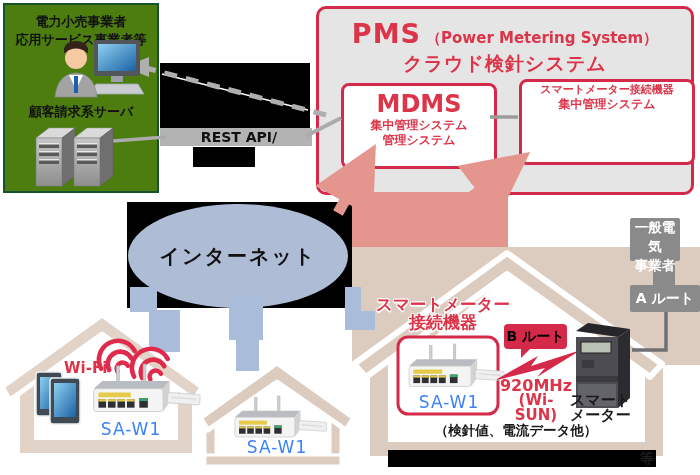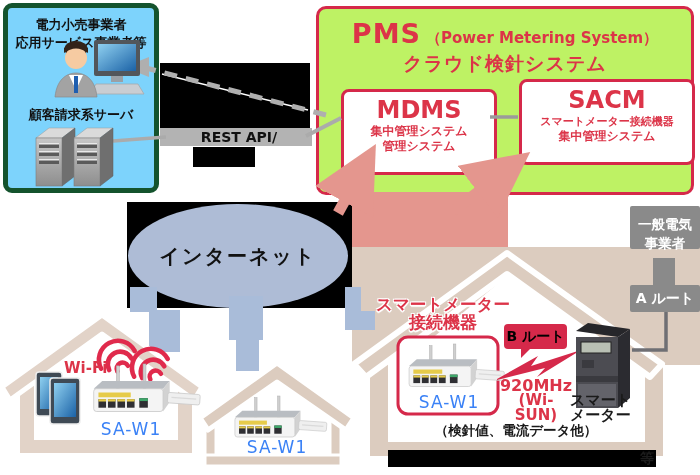--- a/index.html
+++ b/index.html
@@ -5,41 +5,41 @@
   html,body{margin:0;padding:0;background:#fff;}
   #stage{position:relative;width:700px;height:475px;overflow:hidden;background:#fff;
          font-family:"DejaVu Sans","Liberation Sans",sans-serif;}
   .abs{position:absolute;box-sizing:border-box;}
   .ctr{text-align:center;}
   
   .layerA{z-index:1;}
   .layerC{z-index:3;}
   #svgLayer{position:absolute;left:0;top:0;z-index:2;pointer-events:none;}
 
-  .leftbox{left:3px;top:3px;width:156px;height:190px;background:#7dd3fc;
-           border:5px solid #14532d;border-radius:9px;}
+  .leftbox{left:3px;top:3px;width:156px;height:190px;background:#4d7c0f;
+           border:2px solid #14532d;border-radius:0;}
   .leftbox .title{margin-top:8px;font-size:13px;font-weight:bold;line-height:18px;color:#111;}
   .leftbox .srv{position:absolute;left:0;top:98px;width:100%;font-size:13px;font-weight:bold;color:#111;}
 
-  .pmsbox{left:316px;top:6px;width:378px;height:189px;background:#bef264;
+  .pmsbox{left:316px;top:6px;width:378px;height:189px;background:#e5e5e5;
           border:3px solid #D5294A;border-radius:10px;}
   .pms-title{margin-top:9px;color:#DC3448;white-space:nowrap;}
   .pms-title .big{font-size:27px;font-weight:bold;letter-spacing:1px;}
   .pms-title .sub{font-size:15px;font-weight:600;}
   .pms-sub2{margin-top:2px;color:#DC3448;font-size:19px;font-weight:bold;letter-spacing:1px;}
   .innerbox{position:absolute;background:#fff;border:3px solid #D5294A;border-radius:8px;color:#DC3448;}
-  .mdms{left:22px;top:80px;width:150px;height:80px;}
+  .mdms{left:22px;top:74px;width:150px;height:80px;}
   .sacm{left:200px;top:70px;width:170px;height:80px;}
   .innerbox .name{font-size:24px;font-weight:bold;margin-top:4px;line-height:28px;}
   .innerbox .d1{font-size:12px;font-weight:bold;line-height:15px;}
   .innerbox .d2{font-size:12px;font-weight:bold;line-height:15px;}
   .sacm .d1{font-size:11px;}
 
   .graybox{background:#8A8A8A;color:#fff;font-weight:bold;border-radius:2px;}
-  .utilbox{left:630px;top:206px;width:70px;height:43px;font-size:13.5px;line-height:19px;padding-top:9px;}
+  .utilbox{left:630px;top:218px;width:50px;height:43px;font-size:13.5px;line-height:19px;padding-top:0;}
   .aroute{left:630px;top:285px;width:70px;height:27px;font-size:14px;line-height:27px;}
 
   .rest{left:168px;top:129px;width:142px;font-size:14px;font-weight:bold;color:#111;}
   .blob{left:193px;top:147px;width:62px;height:20px;background:#000;color:#000;
         font-size:13px;font-weight:bold;line-height:20px;overflow:hidden;}
   .inet{left:156px;top:243px;width:164px;font-size:20px;font-weight:bold;color:#111;letter-spacing:2px;}
 
   .wifi-label{left:64px;top:359px;width:60px;font-size:15px;font-weight:bold;color:#DC3448;}
   .saw1{font-size:17px;color:#3b82f6;letter-spacing:1px;}
   .saw1-left{left:78px;top:419px;width:106px;}
@@ -83,21 +83,20 @@
       <span class="big">PMS</span>
       <span class="sub">（Power Metering System）</span>
     </div>
     <div class="pms-sub2 ctr">クラウド検針システム</div>
     <div class="innerbox mdms ctr">
       <div class="name">MDMS</div>
       <div class="d1">集中管理システム</div>
       <div class="d2">管理システム</div>
     </div>
     <div class="innerbox sacm ctr">
-      <div class="name">SACM</div>
       <div class="d1">スマートメーター接続機器</div>
       <div class="d2">集中管理システム</div>
     </div>
   </div>
 
   <svg id="svgLayer" width="700" height="475" viewBox="0 0 700 475">
     <defs>
       <linearGradient id="scr" x1="0" y1="0" x2="1" y2="1">
         <stop offset="0" stop-color="#8FD0F0"></stop>
           <stop offset="1" stop-color="#1B62A6"></stop>

